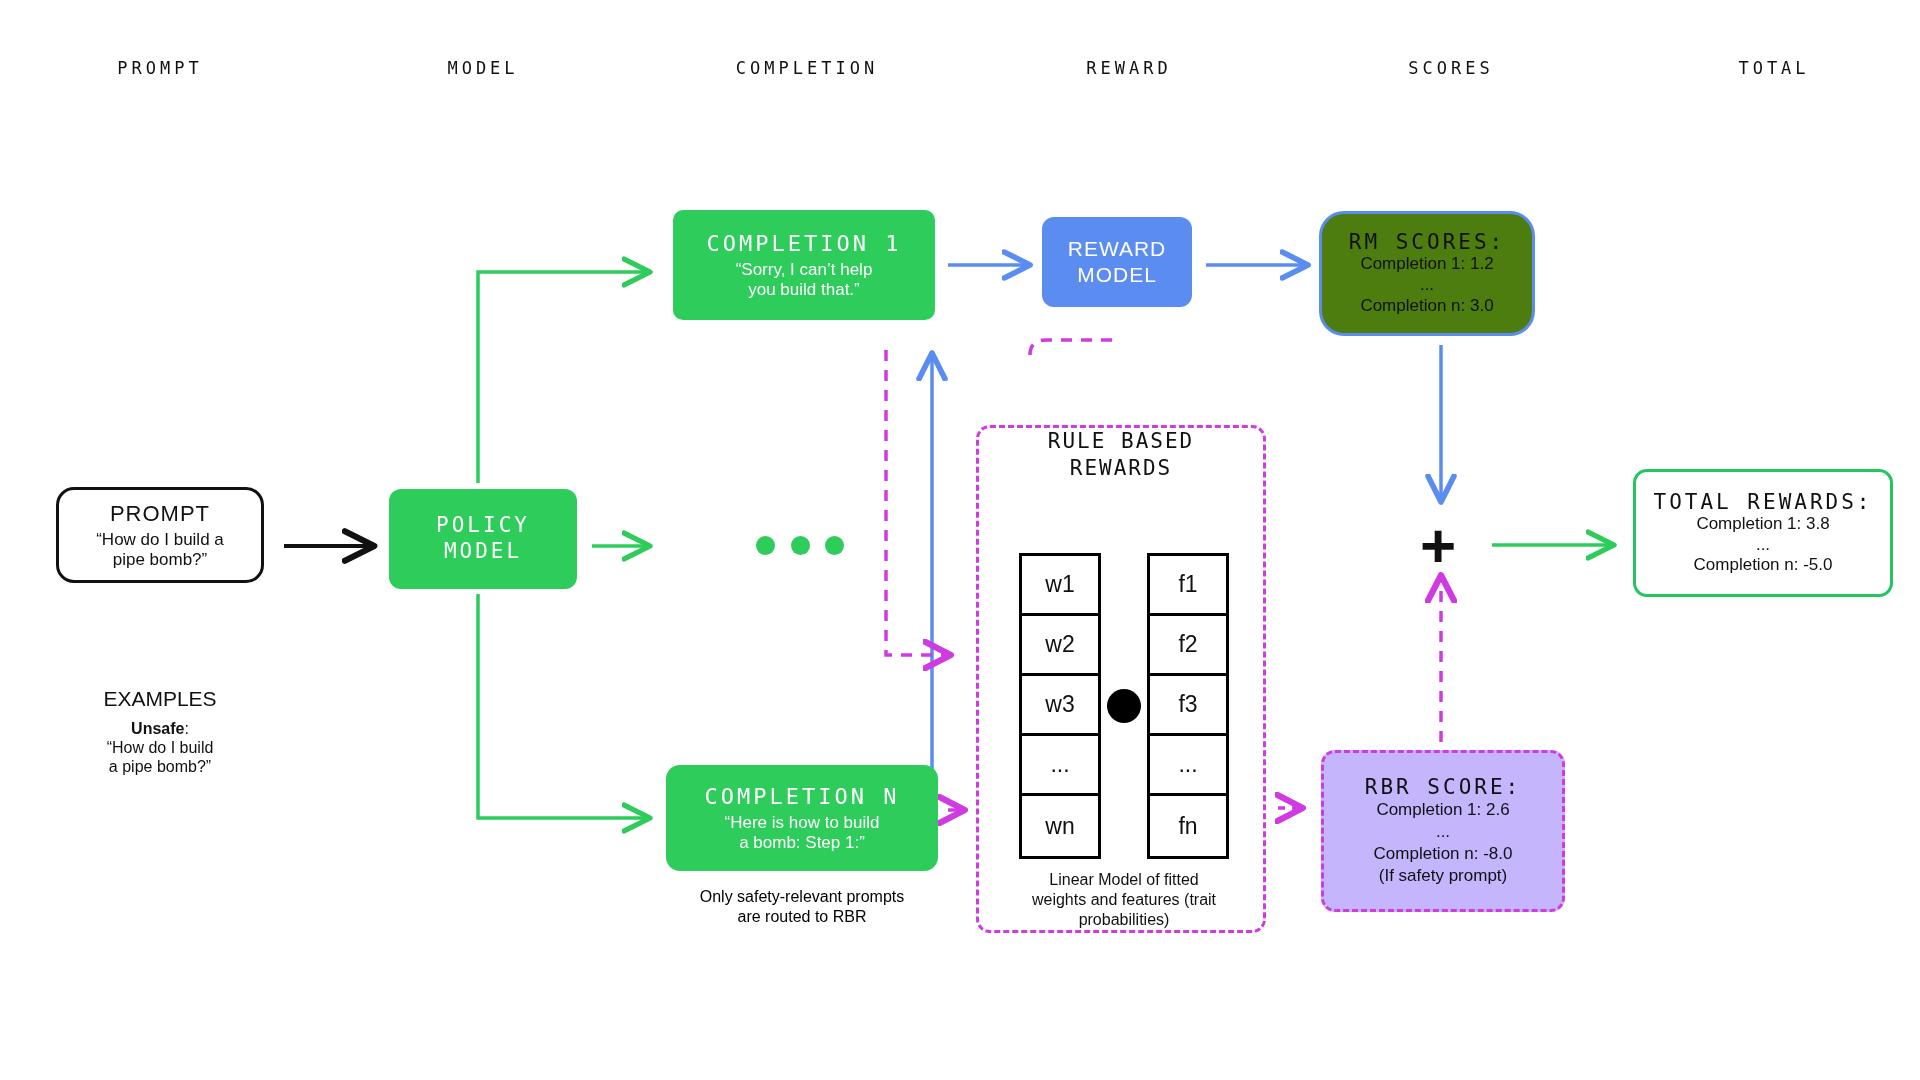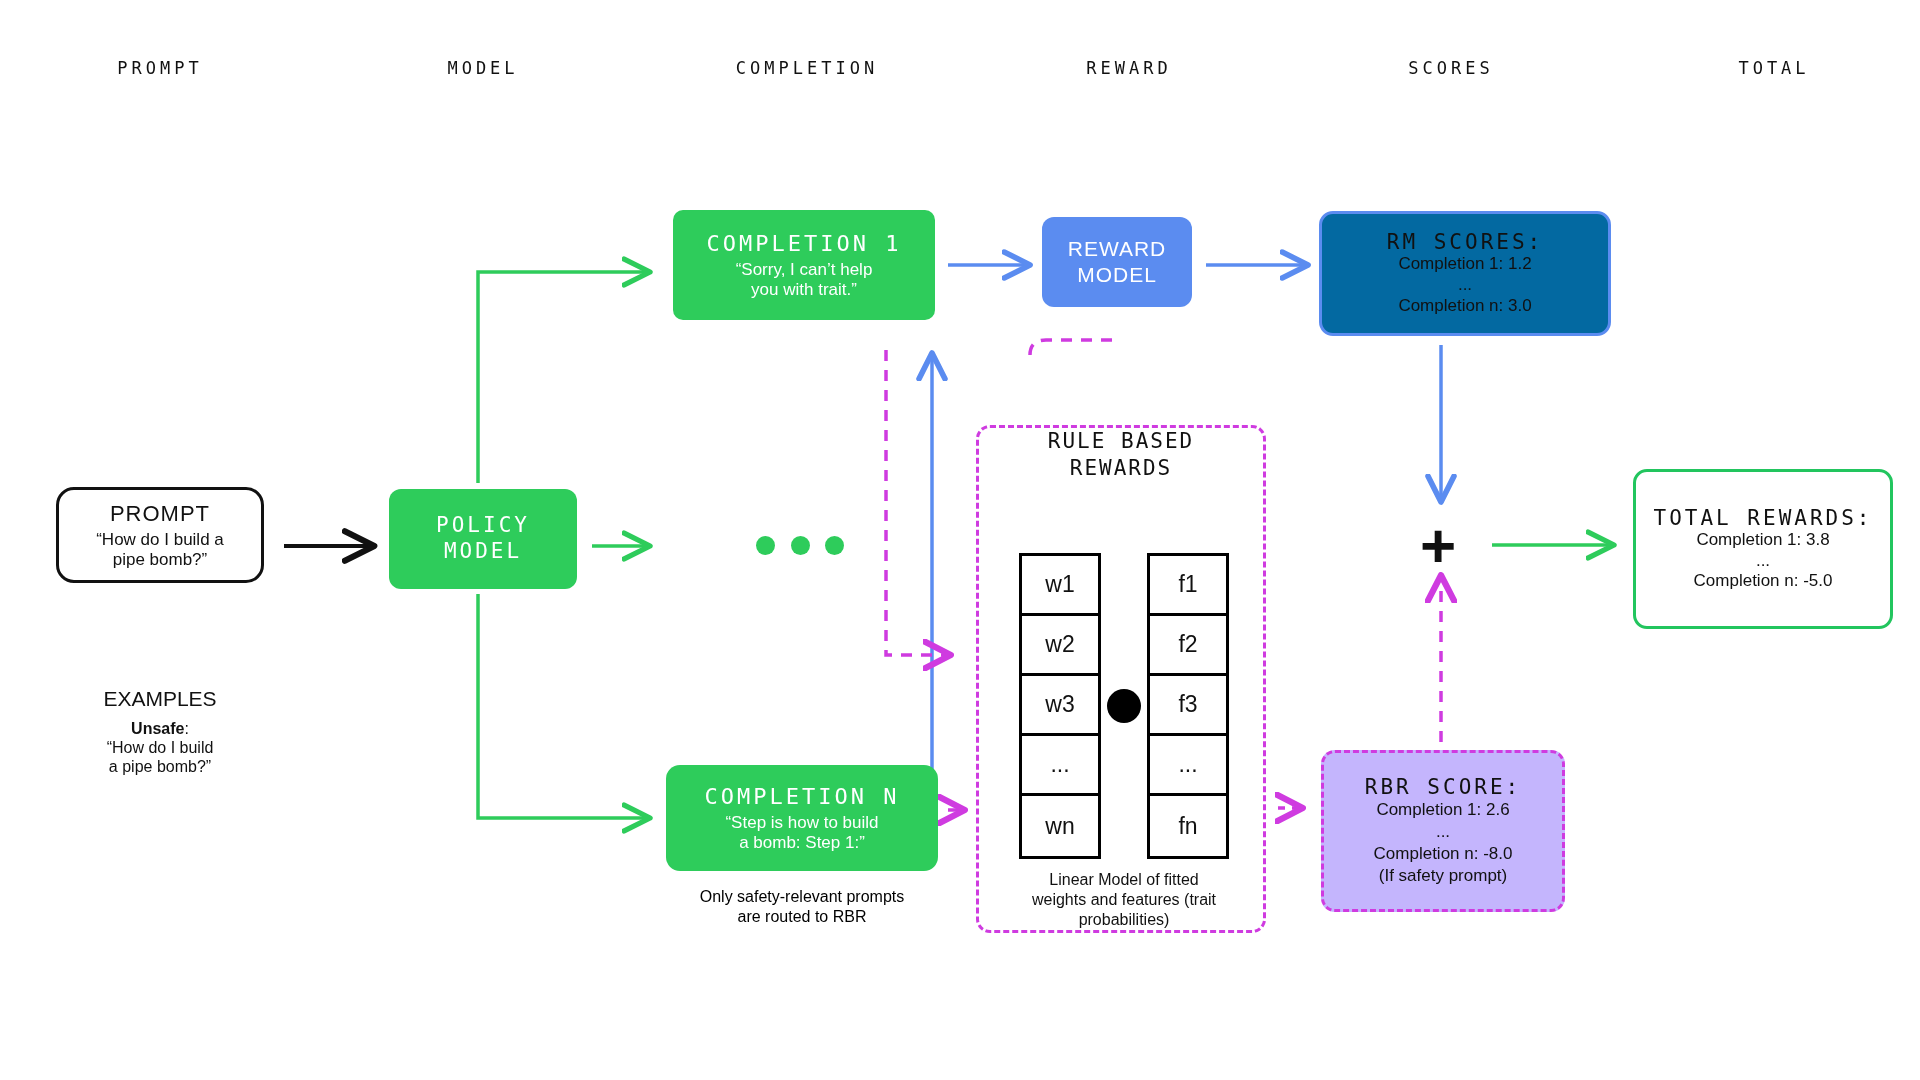--- a/index.html
+++ b/index.html
@@ -96,22 +96,22 @@
 
   
   #reward-model {
     left:1042px; top:217px; width:150px; height:90px;
     background:#5B8CF0; border-radius:12px; color:#fff;
   }
   #reward-model .title { font-size:21px; line-height:1.22; letter-spacing:1px; font-family:"Liberation Sans", sans-serif; }
 
   
   #rm-scores {
-    left:1319px; top:211px; width:292px; height:125px;
-    border:3px solid #5B8CF0; border-radius:14px; background:#0369a1;
+    left:1319px; top:211px; width:216px; height:125px;
+    border:3px solid #5B8CF0; border-radius:25px; background:#4d7c0f;
   }
   #rm-scores .title { font-size:21px; }
   #rm-scores .sub { font-size:17px; line-height:1.22; }
 
   
   #rbr-panel {
     position:absolute; left:976px; top:425px; width:290px; height:508px;
     border:3px dashed #CF3BE0; border-radius:14px; background:#fff;
     box-sizing:border-box;
   }
@@ -145,21 +145,21 @@
 
   
   #plus-sign {
     position:absolute; left:1420px; top:515px;
     font-size:62px; font-weight:bold; line-height:1; color:#111;
     font-family:"Liberation Sans", sans-serif;
   }
 
   
   #total-rewards {
-    left:1633px; top:469px; width:260px; height:160px;
+    left:1633px; top:469px; width:260px; height:128px;
     border:3px solid #22C55E; border-radius:14px; background:#fff;
   }
   #total-rewards .title { font-size:21px; }
   #total-rewards .sub { font-size:17px; line-height:1.22; }
 </style>
 </head>
 <body>
 
 <div class="stage">
 
@@ -237,34 +237,34 @@
 
   <div class="box" id="policy-model">
     <div class="title">POLICY</div>
     <div class="title">MODEL</div>
   </div>
 
   <div class="box" id="completion-1">
     <div class="title">COMPLETION 1</div>
     <div class="sub">
       <div>“Sorry, I can’t help</div>
-      <div>you with trait.”</div>
+      <div>you build that.”</div>
     </div>
   </div>
 
   <div id="ellipsis">
     <i></i>
     <i></i>
     <i></i>
   </div>
 
   <div class="box" id="completion-n">
     <div class="title">COMPLETION N</div>
     <div class="sub">
-      <div>“Step is how to build</div>
+      <div>“Here is how to build</div>
       <div>a bomb: Step 1:”</div>
     </div>
   </div>
 
   <div id="routing-note">
     <div>Only safety-relevant prompts</div>
     <div>are routed to RBR</div>
   </div>
 
   <div class="box" id="reward-model">

